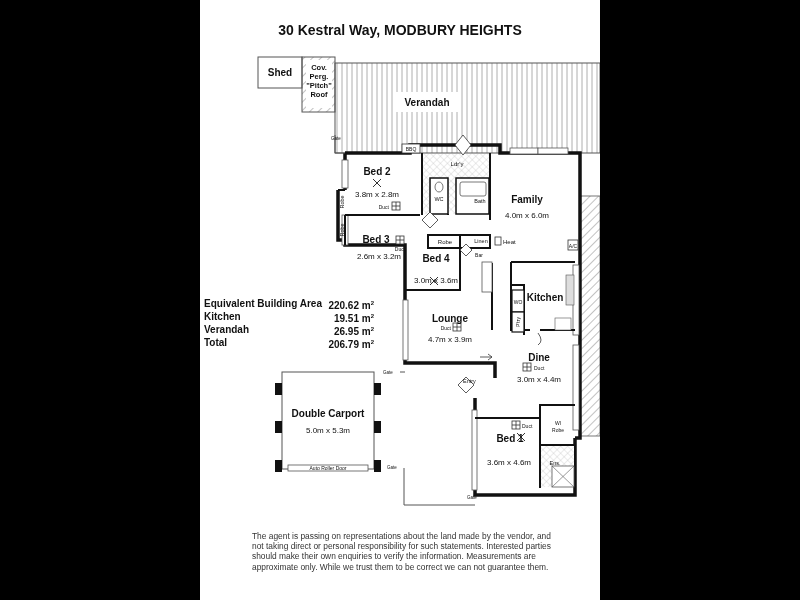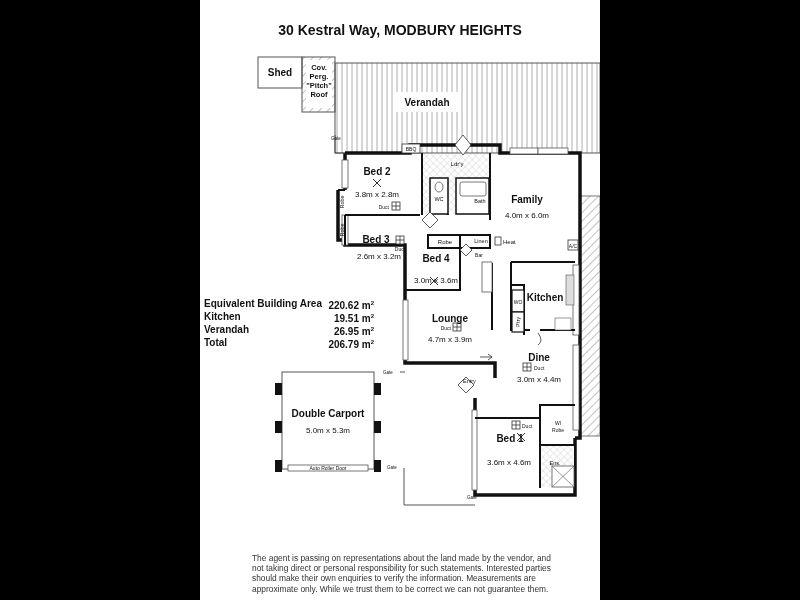--- a/index.html
+++ b/index.html
@@ -7,21 +7,21 @@
   .page { position:absolute; left:200px; top:0; width:400px; height:600px; background:#fff; }
   .title { position:absolute; left:0; top:22px; width:400px; text-align:center; font-weight:bold; font-size:14px; color:#111; }
   svg.plan { position:absolute; left:0; top:0; }
   .lbl { font-family:"Liberation Sans", sans-serif; fill:#111; }
   .b { font-weight:bold; }
   .areas { position:absolute; left:4px; top:297px; width:170px; font-size:10px; font-weight:bold; color:#111; }
   .areas .row { display:flex; justify-content:space-between; height:13px; line-height:13px; }
   .areas .row.total { }
   .areas .val { white-space:nowrap; }
   .areas sup { font-size:6px; }
-  .disclaimer { position:absolute; left:52px; top:553px; width:300px; font-size:8.4px; line-height:10.2px; color:#333; }
+  .disclaimer { position:absolute; left:52px; top:531px; width:300px; font-size:8.4px; line-height:10.2px; color:#333; }
 </style>
 </head>
 <body>
 
 <div class="page">
   <div class="title">30 Kestral Way, MODBURY HEIGHTS</div>
 
   <svg class="plan" width="400" height="600" viewBox="0 0 400 600">
     <defs>
       <pattern id="vlines" width="5" height="10" patternUnits="userSpaceOnUse">

